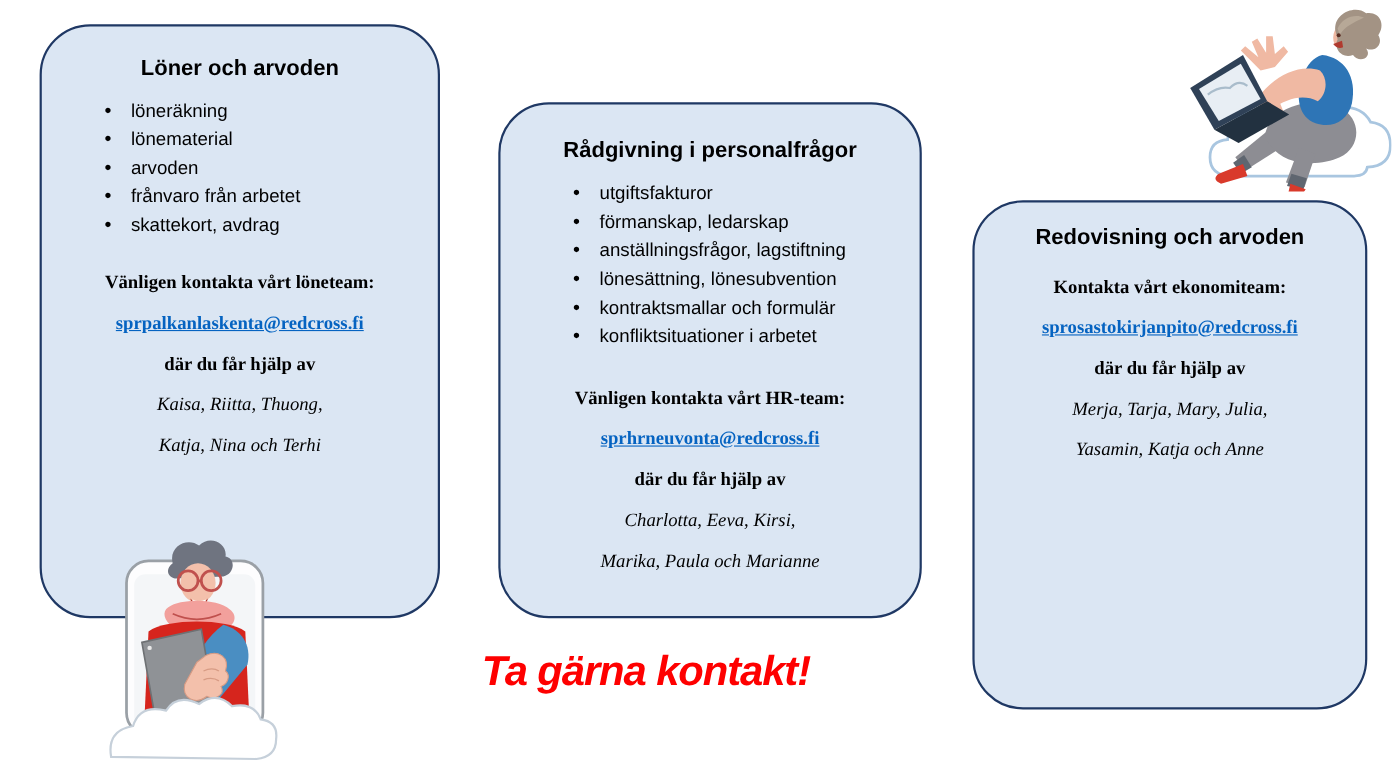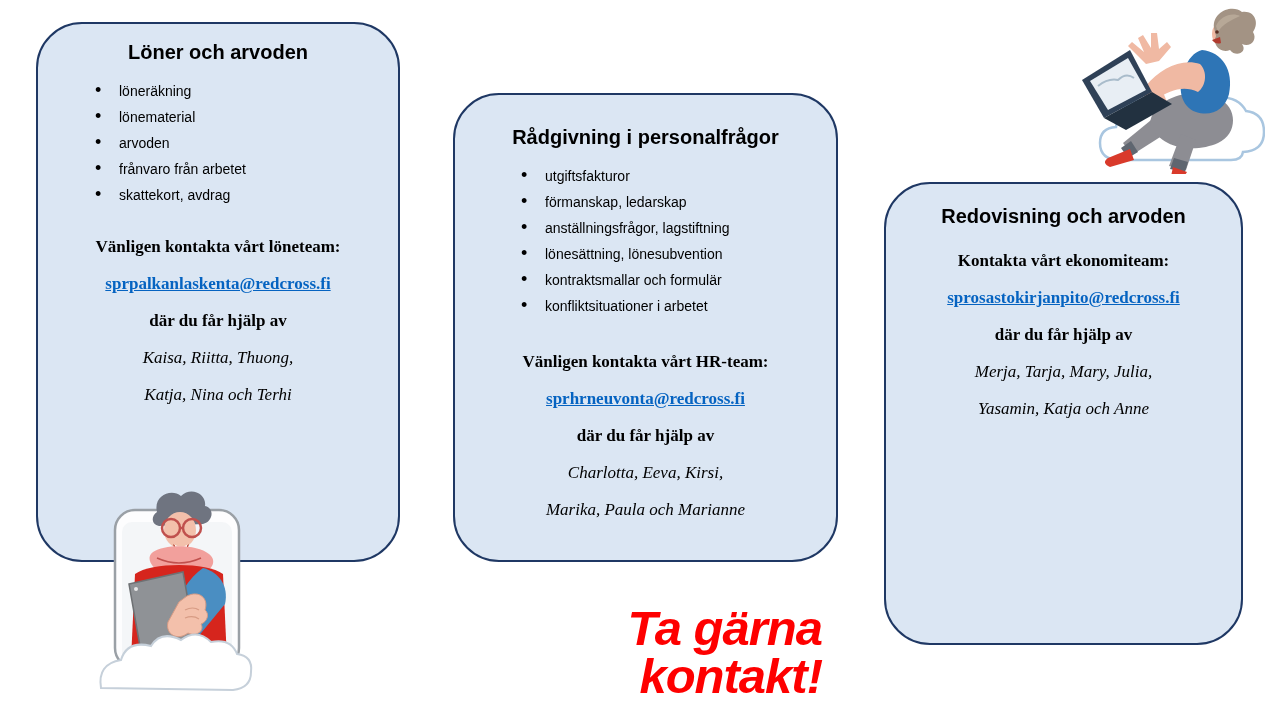--- a/index.html
+++ b/index.html
@@ -7,44 +7,44 @@
     position:relative;width:1272px;height:706px;background:#ffffff;overflow:hidden;
     font-family:"Liberation Sans","DejaVu Sans",sans-serif;color:#000;
   }
   .card{
     position:absolute;background:#dbe6f3;border:2.5px solid #1f3864;
     border-radius:46px;box-sizing:border-box;
   }
   .card h2{margin:0;text-align:center;font-size:20px;font-weight:bold;line-height:24px;}
   .card ul{margin:0;padding:0;list-style:none;}
   .card li{
-    position:relative;font-size:14px;line-height:22px;margin-bottom:4px;padding-left:26px;
+    position:relative;font-size:17px;line-height:22px;margin-bottom:4px;padding-left:26px;
   }
   .card li::before{content:"\2022";position:absolute;left:2px;top:-1px;font-size:18px;}
   .cb{text-align:center;}
   .cb p{margin:16px 14px;line-height:21px;font-size:17px;font-family:Liberation Serif, serif;}
   .bold-line{font-weight:bold;}
   .email a{color:#0563c1;font-weight:bold;text-decoration:underline;cursor:pointer;text-align:center;}
   .names{font-style:italic;}
   
-  .c1{left:36px;top:22px;width:364px;height:540px;padding-top:16px;}
+  .c1{left:36px;top:22px;width:364px;height:540px;padding-top:26px;}
   .c1 h2{margin-bottom:16px;}
   .c1 ul{margin-left:55px;}
   .c1 .cb p.first{margin-top:30px;}
   .c2{left:453px;top:93px;width:385px;height:469px;padding-top:30px;}
   .c2 h2{margin-bottom:16px;}
   .c2 ul{margin-left:64px;}
   .c2 .cb p.first{margin-top:34px;}
   .c3{left:884px;top:182px;width:359px;height:463px;padding-top:20px;}
   .c3 h2{margin-bottom:14px;}
   .c3 ul{margin-left:58px;margin-right:12px;}
   .c3 .cb p.first{margin-top:22px;}
   .cta{
-    position:absolute;left:438px;top:604px;width:384px;text-align:right;
-    font-size:49px;line-height:48px;font-weight:bold;font-style:italic;color:#fe0000;
+    position:absolute;left:438px;top:587px;width:384px;text-align:left;
+    font-size:38px;line-height:48px;font-weight:bold;font-style:italic;color:#fe0000;
     letter-spacing:-1px;
   }
   .illo{position:absolute;}
   .illo-top{left:1050px;top:2px;width:215px;height:172px;}
   .illo-bottom{left:95px;top:488px;width:168px;height:212px;}
 </style>
 </head>
 <body>
 
 <div class="canvas">

